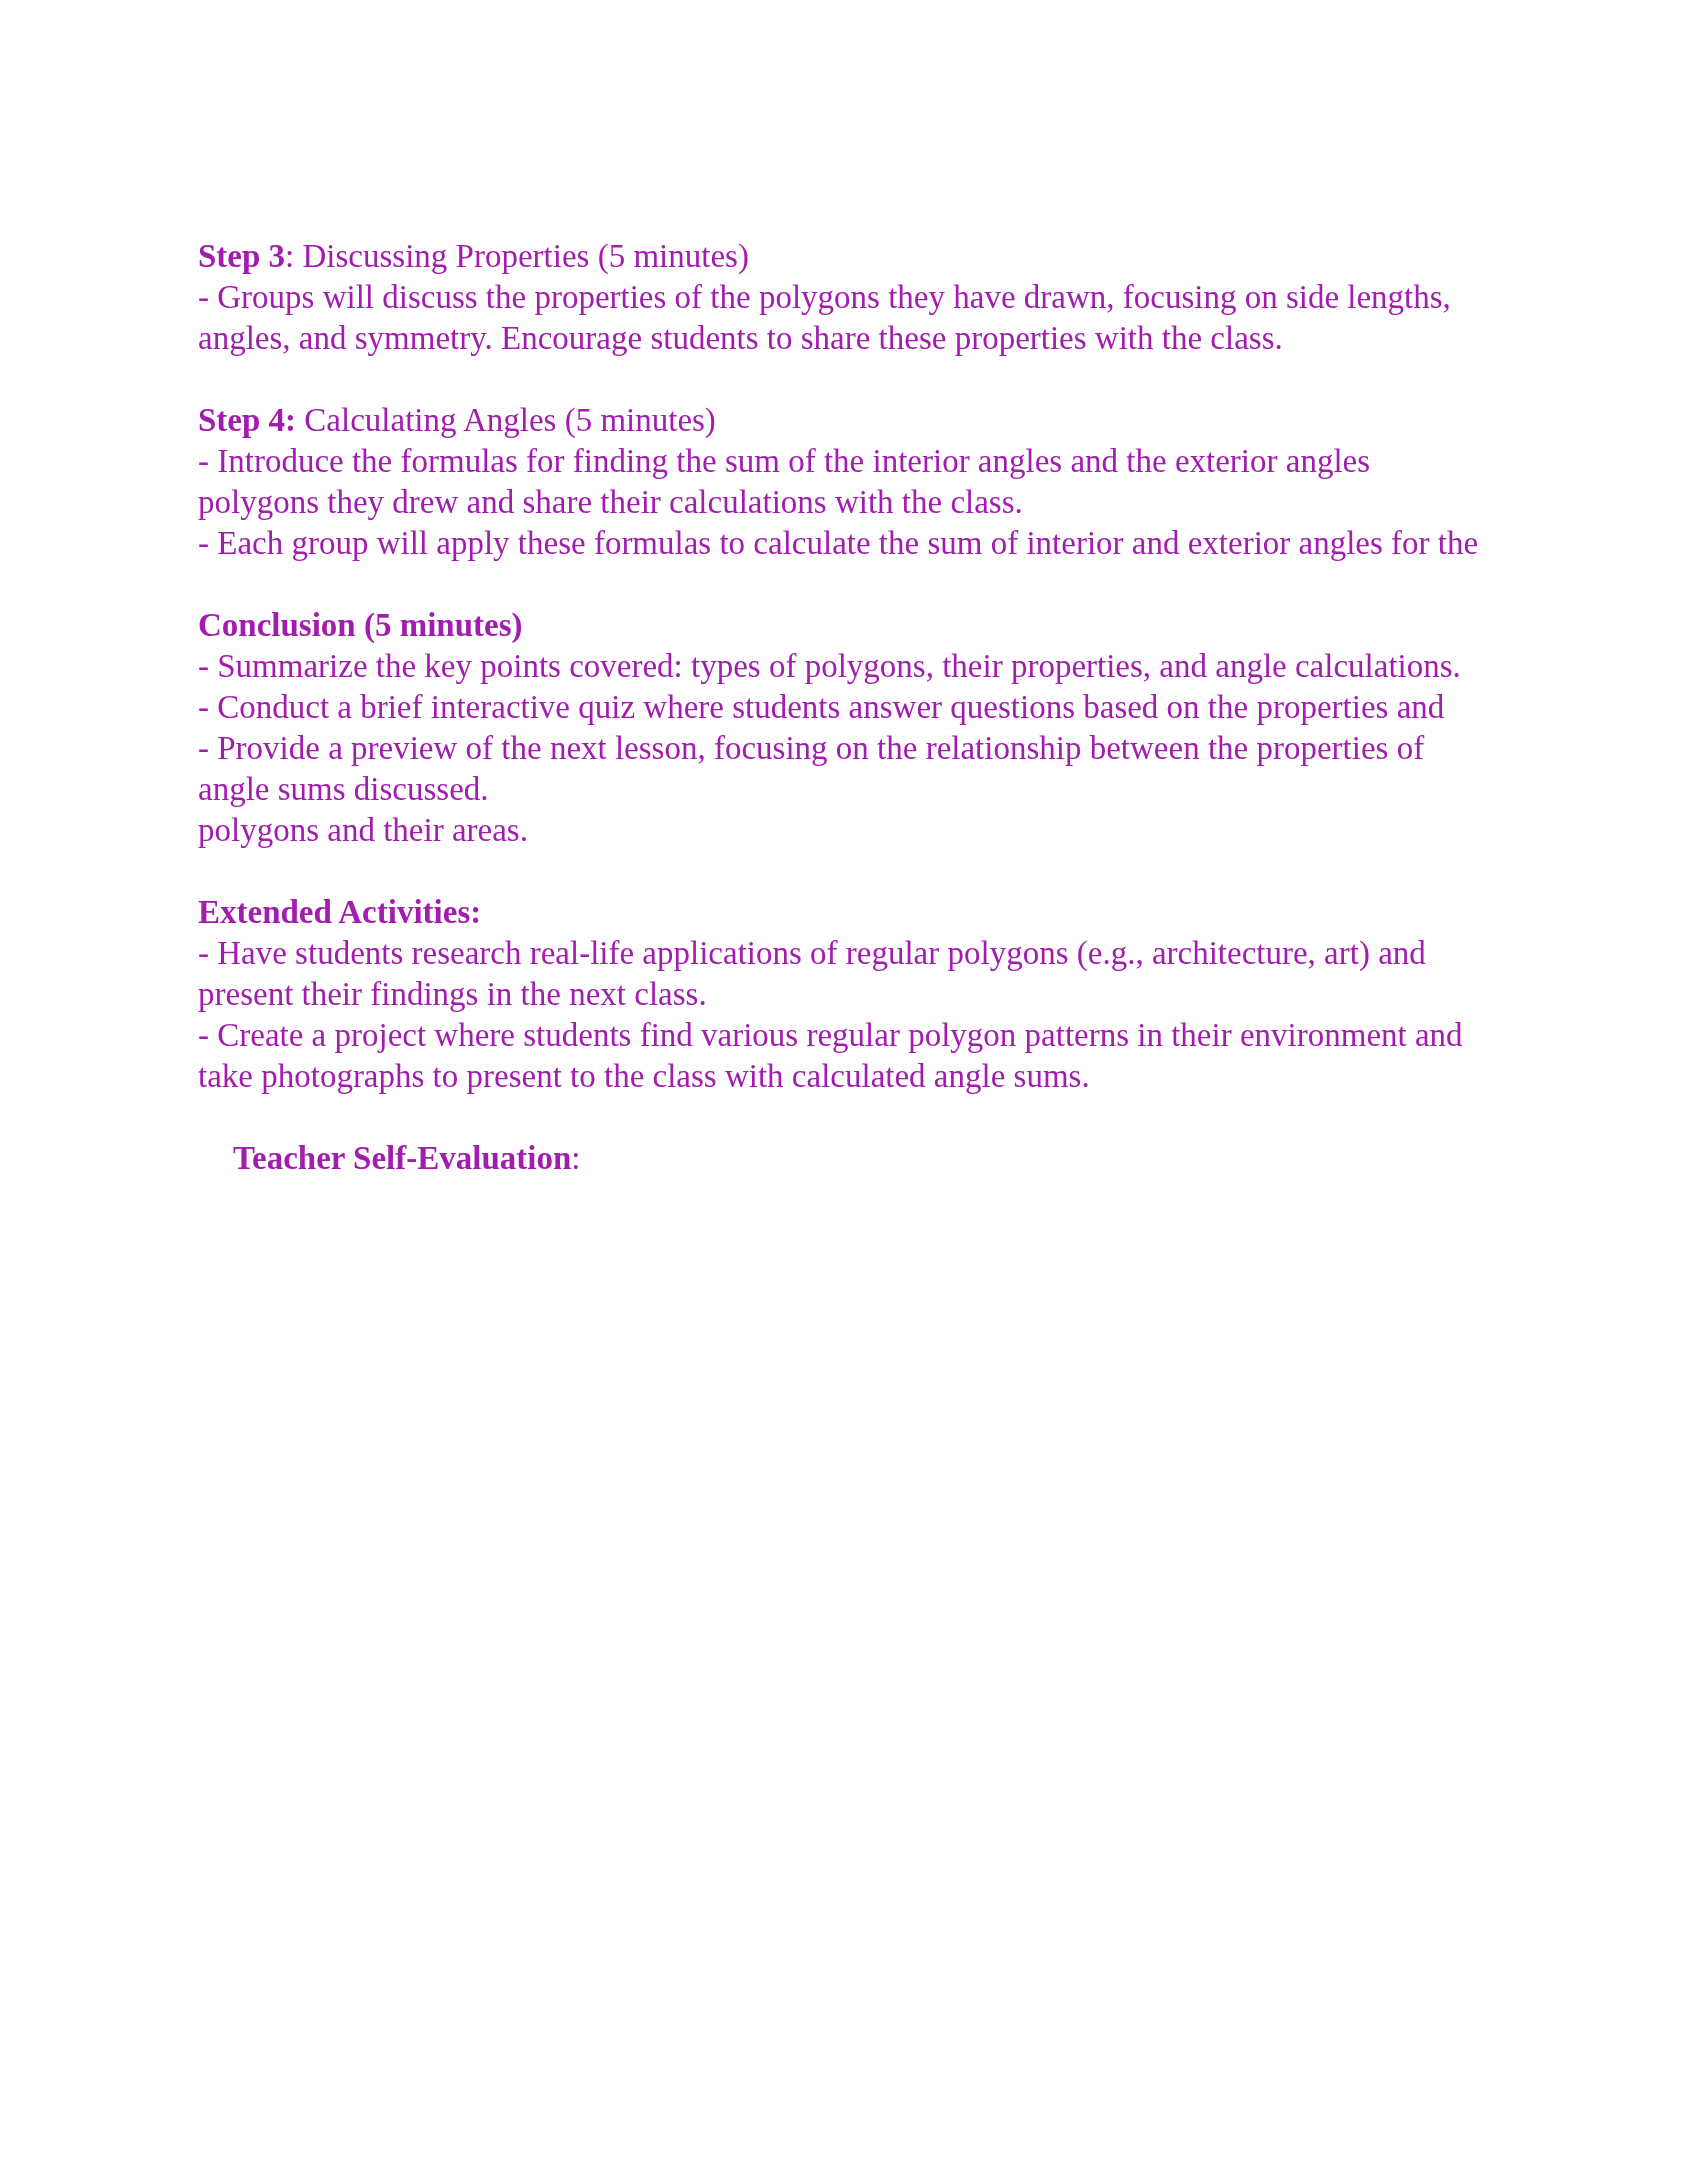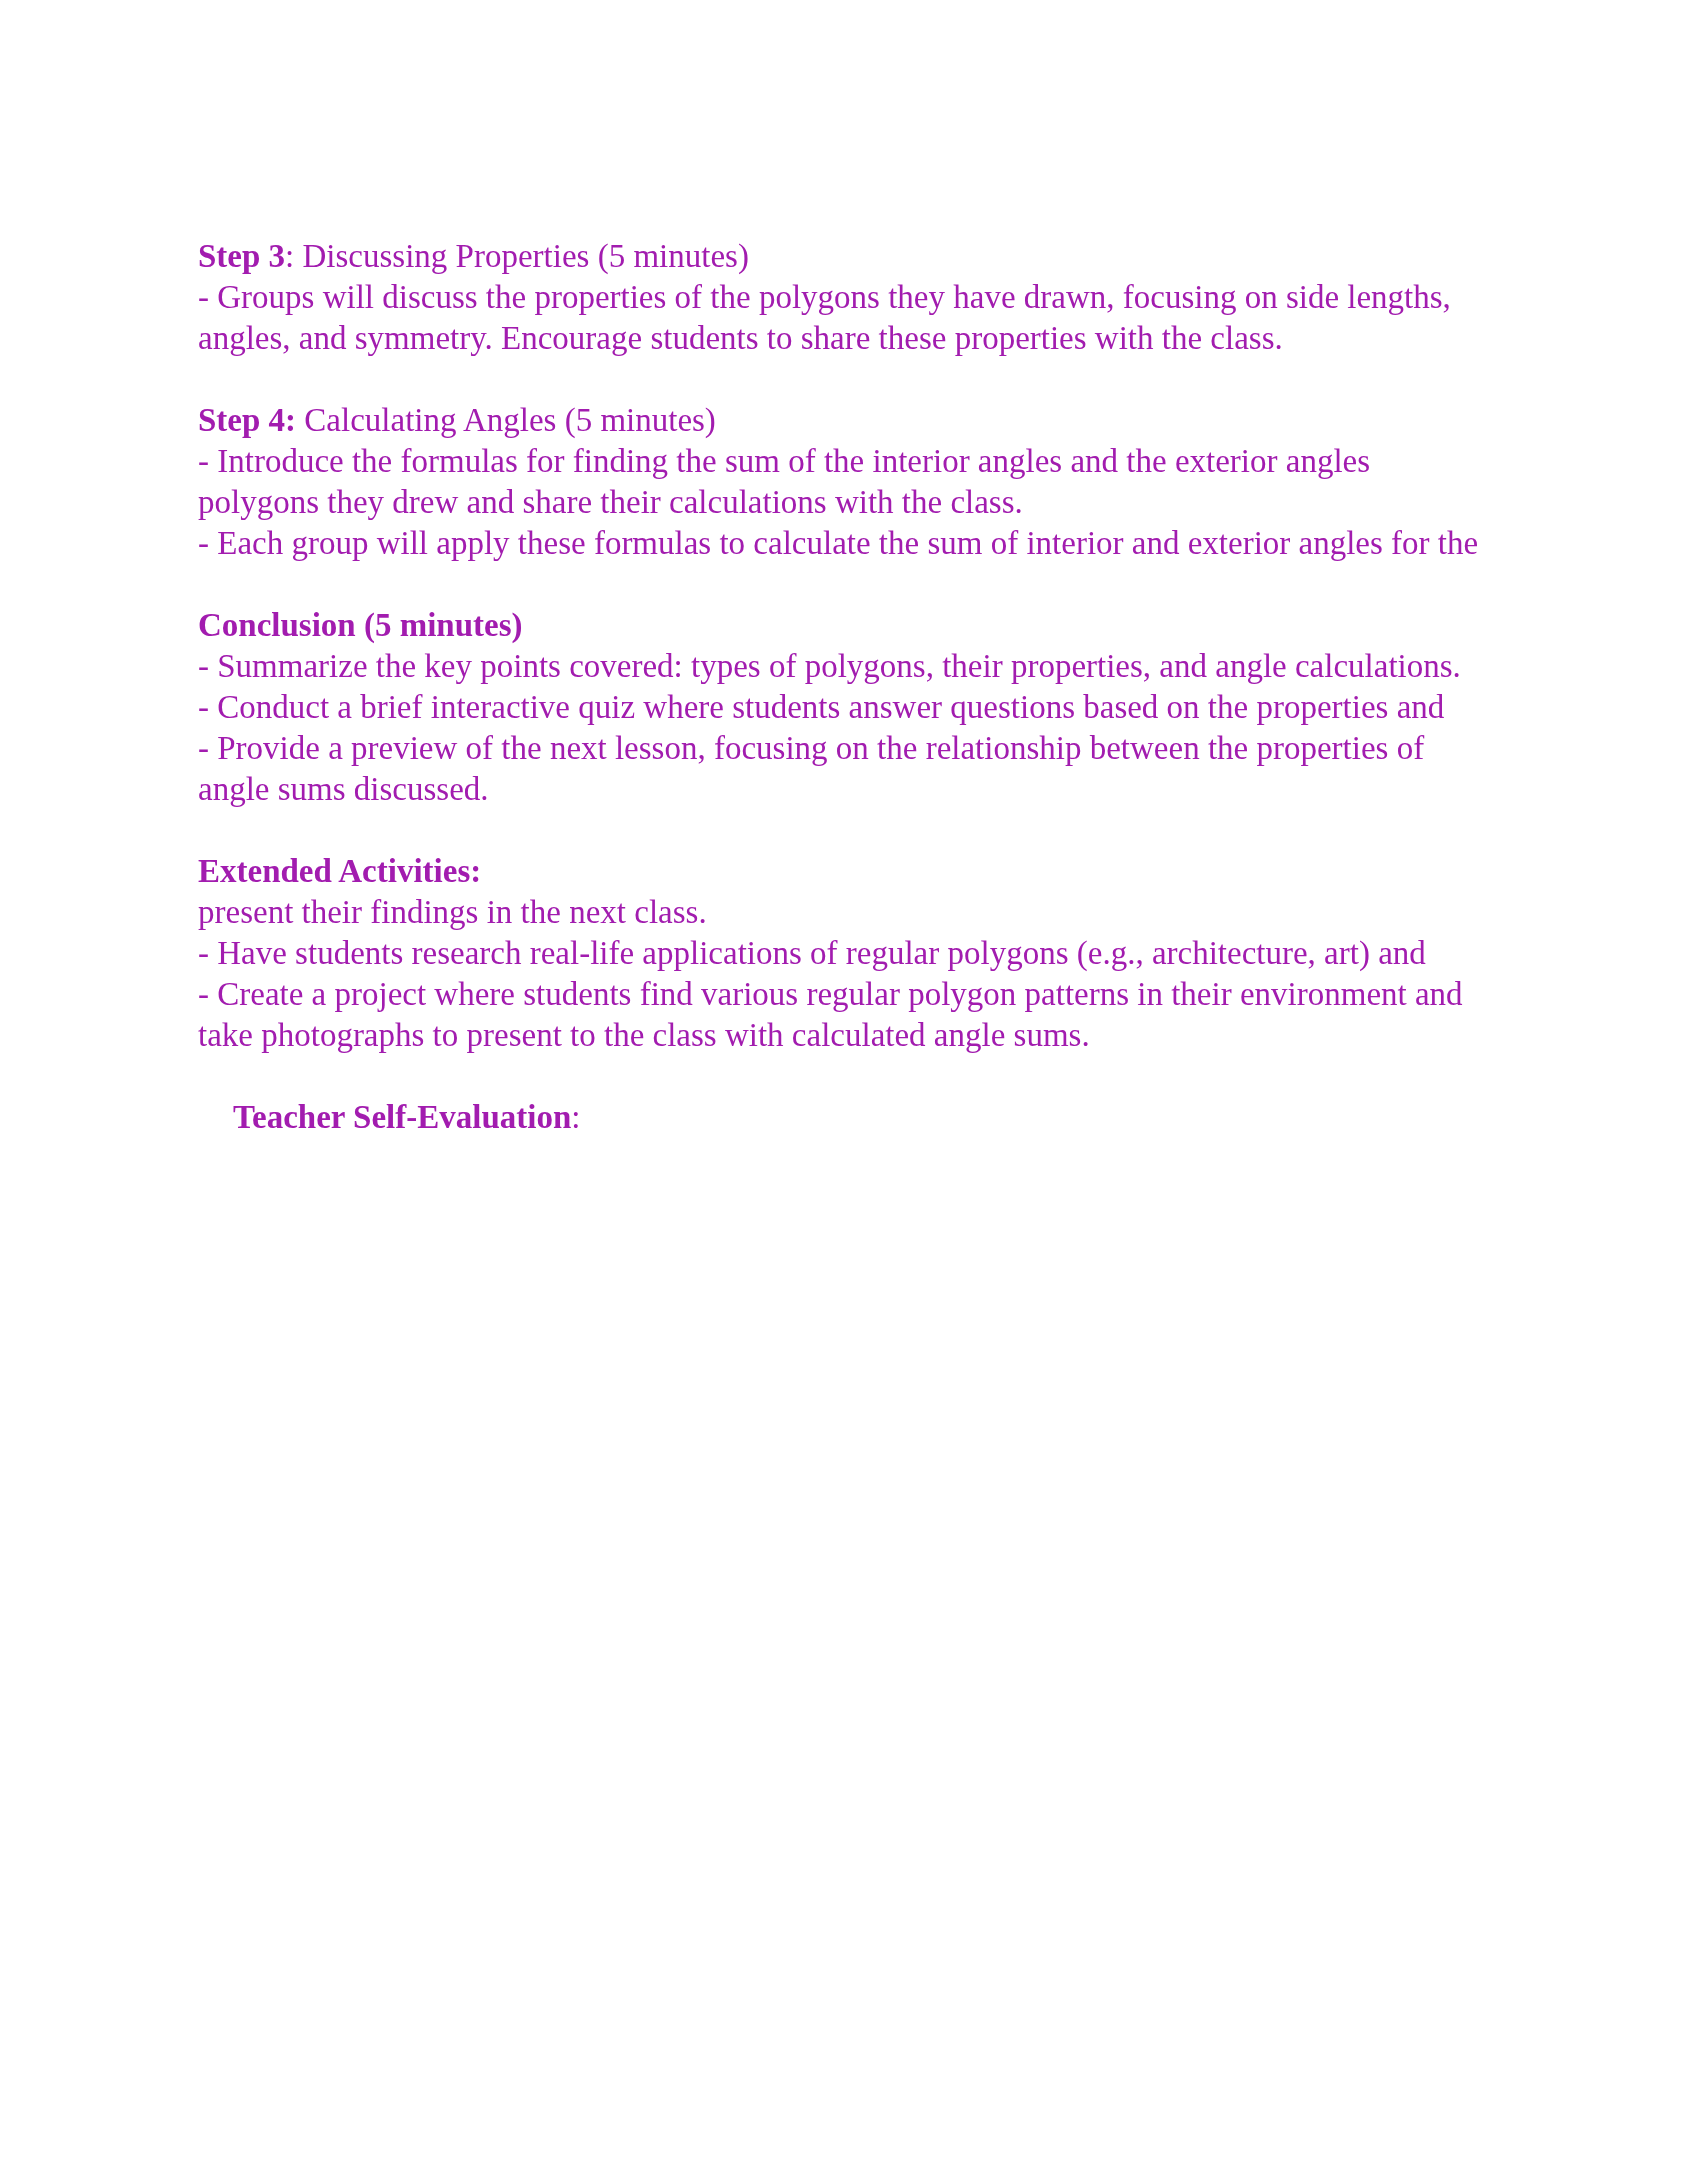--- a/index.html
+++ b/index.html
@@ -63,26 +63,27 @@
       <div class="line">polygons they drew and share their calculations with the class.</div>
       <div class="line">- Each group will apply these formulas to calculate the sum of interior and exterior angles for the</div>
     </div>
 
     <div class="section">
       <div class="line"><span class="b">Conclusion (5 minutes)</span><span></span></div>
       <div class="line">- Summarize the key points covered: types of polygons, their properties, and angle calculations.</div>
       <div class="line">- Conduct a brief interactive quiz where students answer questions based on the properties and</div>
       <div class="line">- Provide a preview of the next lesson, focusing on the relationship between the properties of</div>
       <div class="line">angle sums discussed.</div>
+      <div class="line">polygons and their areas.</div>
     </div>
 
     <div class="section">
       <div class="line"><span class="b">Extended Activities:</span><span></span></div>
+      <div class="line">- Have students research real-life applications of regular polygons (e.g., architecture, art) and</div>
       <div class="line">present their findings in the next class.</div>
-      <div class="line">- Have students research real-life applications of regular polygons (e.g., architecture, art) and</div>
       <div class="line">- Create a project where students find various regular polygon patterns in their environment and</div>
       <div class="line">take photographs to present to the class with calculated angle sums.</div>
     </div>
 
     <div class="section">
       <div class="line"><span class="b">Teacher Self-Evaluation</span><span>:</span></div>
     </div>
 
   </div>
 </div>

